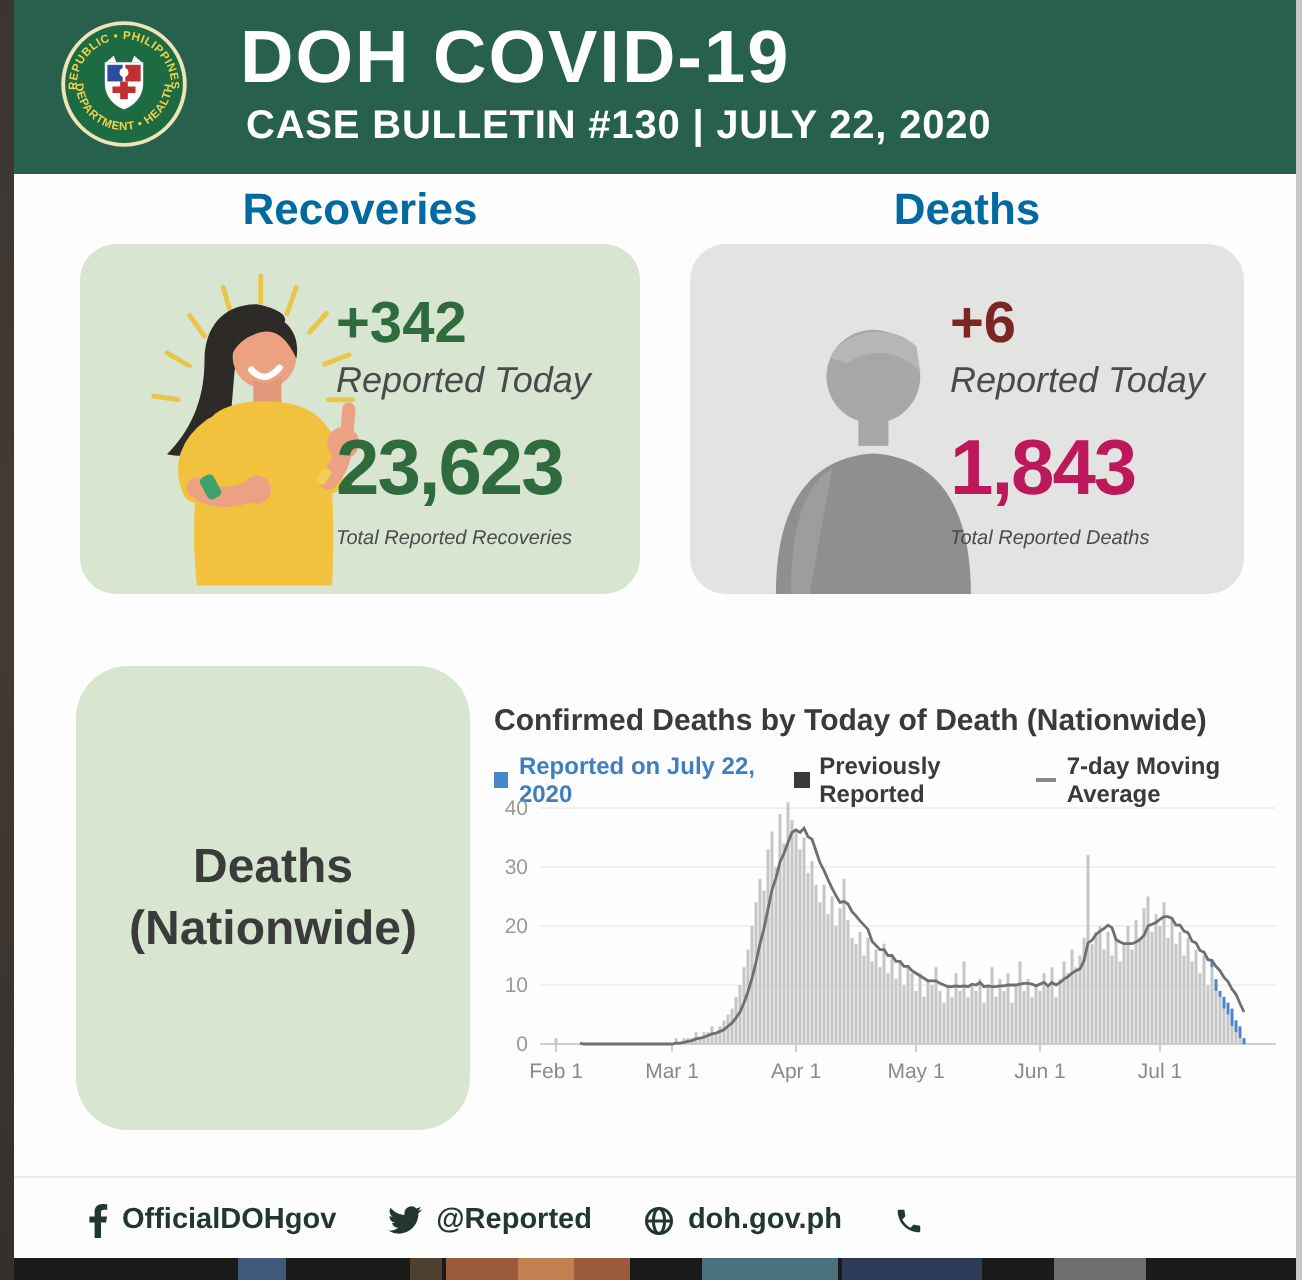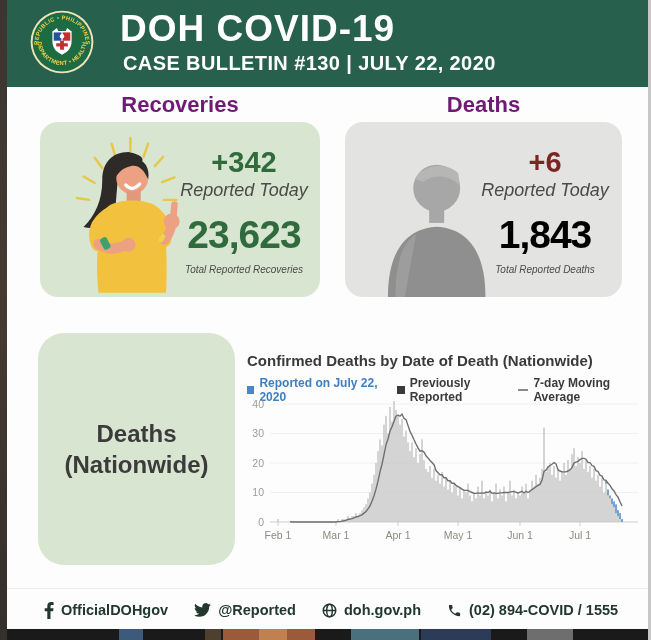--- a/index.html
+++ b/index.html
@@ -7,29 +7,29 @@
           font-family:"Liberation Sans","DejaVu Sans",sans-serif;}
   .edge-left{position:absolute;left:0;top:0;width:7px;height:640px;
              background:linear-gradient(#3a3531,#473a31 45%,#34302c);}
   .edge-right{position:absolute;right:0;top:0;width:3px;height:640px;}
   
   .header{position:absolute;left:7px;top:0;width:641px;height:87px;}
   .logo{position:absolute;left:23px;top:10px;width:64px;height:64px;}
   .h-title{position:absolute;left:113px;top:8px;font-size:37px;font-weight:800;color:#fff;letter-spacing:1px;}
   .h-sub{position:absolute;left:116px;top:52px;font-size:20px;font-weight:700;color:#fff;letter-spacing:.4px;}
   
-  .card-title{position:absolute;top:92px;font-size:22px;font-weight:800;color:#701a75;text-align:center;}
+  .card-title{position:absolute;top:92px;font-size:22px;font-weight:800;color:#0369a1;text-align:center;}
   .t-recov{left:40px;width:280px;}
   .t-death{left:345px;width:277px;}
   .stat-card{position:absolute;top:122px;height:175px;border-radius:18px;overflow:hidden;}
   .c-recov{left:40px;width:280px;}
   .c-death{left:345px;width:277px;}
   .illus{position:absolute;left:6px;bottom:0;}
   .sil{position:absolute;left:22px;bottom:0;}
-  .stat-col{position:absolute;top:0;text-align:center;}
+  .stat-col{position:absolute;top:0;text-align:left;}
   .col-recov{left:128px;width:152px;}
   .col-death{left:130px;width:140px;}
   .delta{margin-top:24px;font-size:29px;font-weight:800;}
   .delta-label{margin-top:1px;font-size:18px;font-style:italic;color:#4a4a4a;}
   .total{margin-top:12px;font-size:39px;font-weight:800;letter-spacing:-1px;}
   .total-label{margin-top:7px;font-size:10px;font-style:italic;color:#4a4a4a;line-height:1.25;}
   
   .section-card{position:absolute;left:38px;top:333px;width:197px;height:232px;border-radius:26px;
                 display:flex;align-items:center;justify-content:center;text-align:center;}
   .section-card .txt{font-size:24px;font-weight:800;color:#3b3b3b;line-height:1.3;}
@@ -128,33 +128,33 @@
     <svg class="sil" width="145" height="150" viewBox="0 0 150 160">
       <circle cx="72" cy="44" r="25" fill="#a7a7a7"></circle>
       <path d="M49,34 C56,19 82,15 95,28 L97,42 C88,30 70,28 58,37 Z" fill="#b6b6b6"></path>
       <rect x="64" y="66" width="16" height="15" fill="#a7a7a7"></rect>
       <path d="M20,160 C20,110 40,87 72,85 C104,87 124,110 124,160 Z" fill="#8f8f8f"></path>
       <path d="M28,160 C28,118 38,100 50,93 L38,160 Z" fill="#9d9d9d"></path>
     </svg>
     <div class="stat-col col-death">
       <div class="delta" style="color: rgb(123, 38, 34);">+6</div>
       <div class="delta-label">Reported Today</div>
-      <div class="total" style="color: #000000;">1,843</div>
+      <div class="total" style="color: #be185d;">1,843</div>
       <div class="total-label">Total Reported Deaths</div>
     </div>
   </div>
 
   <div class="section-card" style="background: rgb(216, 230, 209);">
     <div class="txt">
       <div>Deaths</div>
       <div>(Nationwide)</div>
     </div>
   </div>
 
-  <div class="chart-title">Confirmed Deaths by Date of Death (Nationwide)</div>
+  <div class="chart-title">Confirmed Deaths by Today of Death (Nationwide)</div>
   <div class="legend">
     <div class="legend-item">
       <span class="swatch" style="background: rgb(74, 134, 200);"></span>
       <span style="color: rgb(63, 126, 192);">Reported on July 22, 2020</span>
     </div>
     <div class="legend-item">
       <span class="swatch" style="background: rgb(58, 58, 58);"></span>
       <span style="color: rgb(58, 58, 58);">Previously Reported</span>
     </div>
     <div class="legend-item">
@@ -362,21 +362,20 @@
         <circle cx="12" cy="12" r="10"></circle>
         <ellipse cx="12" cy="12" rx="4.5" ry="10"></ellipse>
         <line x1="2" y1="12" x2="22" y2="12"></line>
       </svg>
       <span>doh.gov.ph</span>
     </div>
     <div class="f-item">
       <svg width="15" height="15" viewBox="0 0 24 24" fill="currentColor">
         <path d="M6.62 10.79c1.44 2.83 3.76 5.14 6.59 6.59l2.2-2.2c.27-.27.67-.36 1.02-.24 1.12.37 2.33.57 3.57.57.55 0 1 .45 1 1V20c0 .55-.45 1-1 1-9.39 0-17-7.61-17-17 0-.55.45-1 1-1h3.5c.55 0 1 .45 1 1 0 1.25.2 2.45.57 3.57.11.35.03.74-.25 1.02l-2.2 2.2z"></path>
       </svg>
-      <span>(02) 894-COVID / 1555</span>
     </div>
   </div>
 
   <div class="edge-left"></div>
   <div class="edge-right" style="background: rgb(199, 199, 199);"></div>
   <div class="bottom-strip" id="bottom-strip" style="background: rgb(26, 26, 26);">
       <div class="frag" style="left: 112px; width: 24px; background: rgb(61, 90, 125);"></div>
       <div class="frag" style="left: 198px; width: 16px; background: rgb(79, 63, 46);"></div>
       <div class="frag" style="left: 216px; width: 92px; background: rgb(156, 90, 60);"></div>
       <div class="frag" style="left: 252px; width: 28px; background: rgb(192, 128, 80);"></div>

